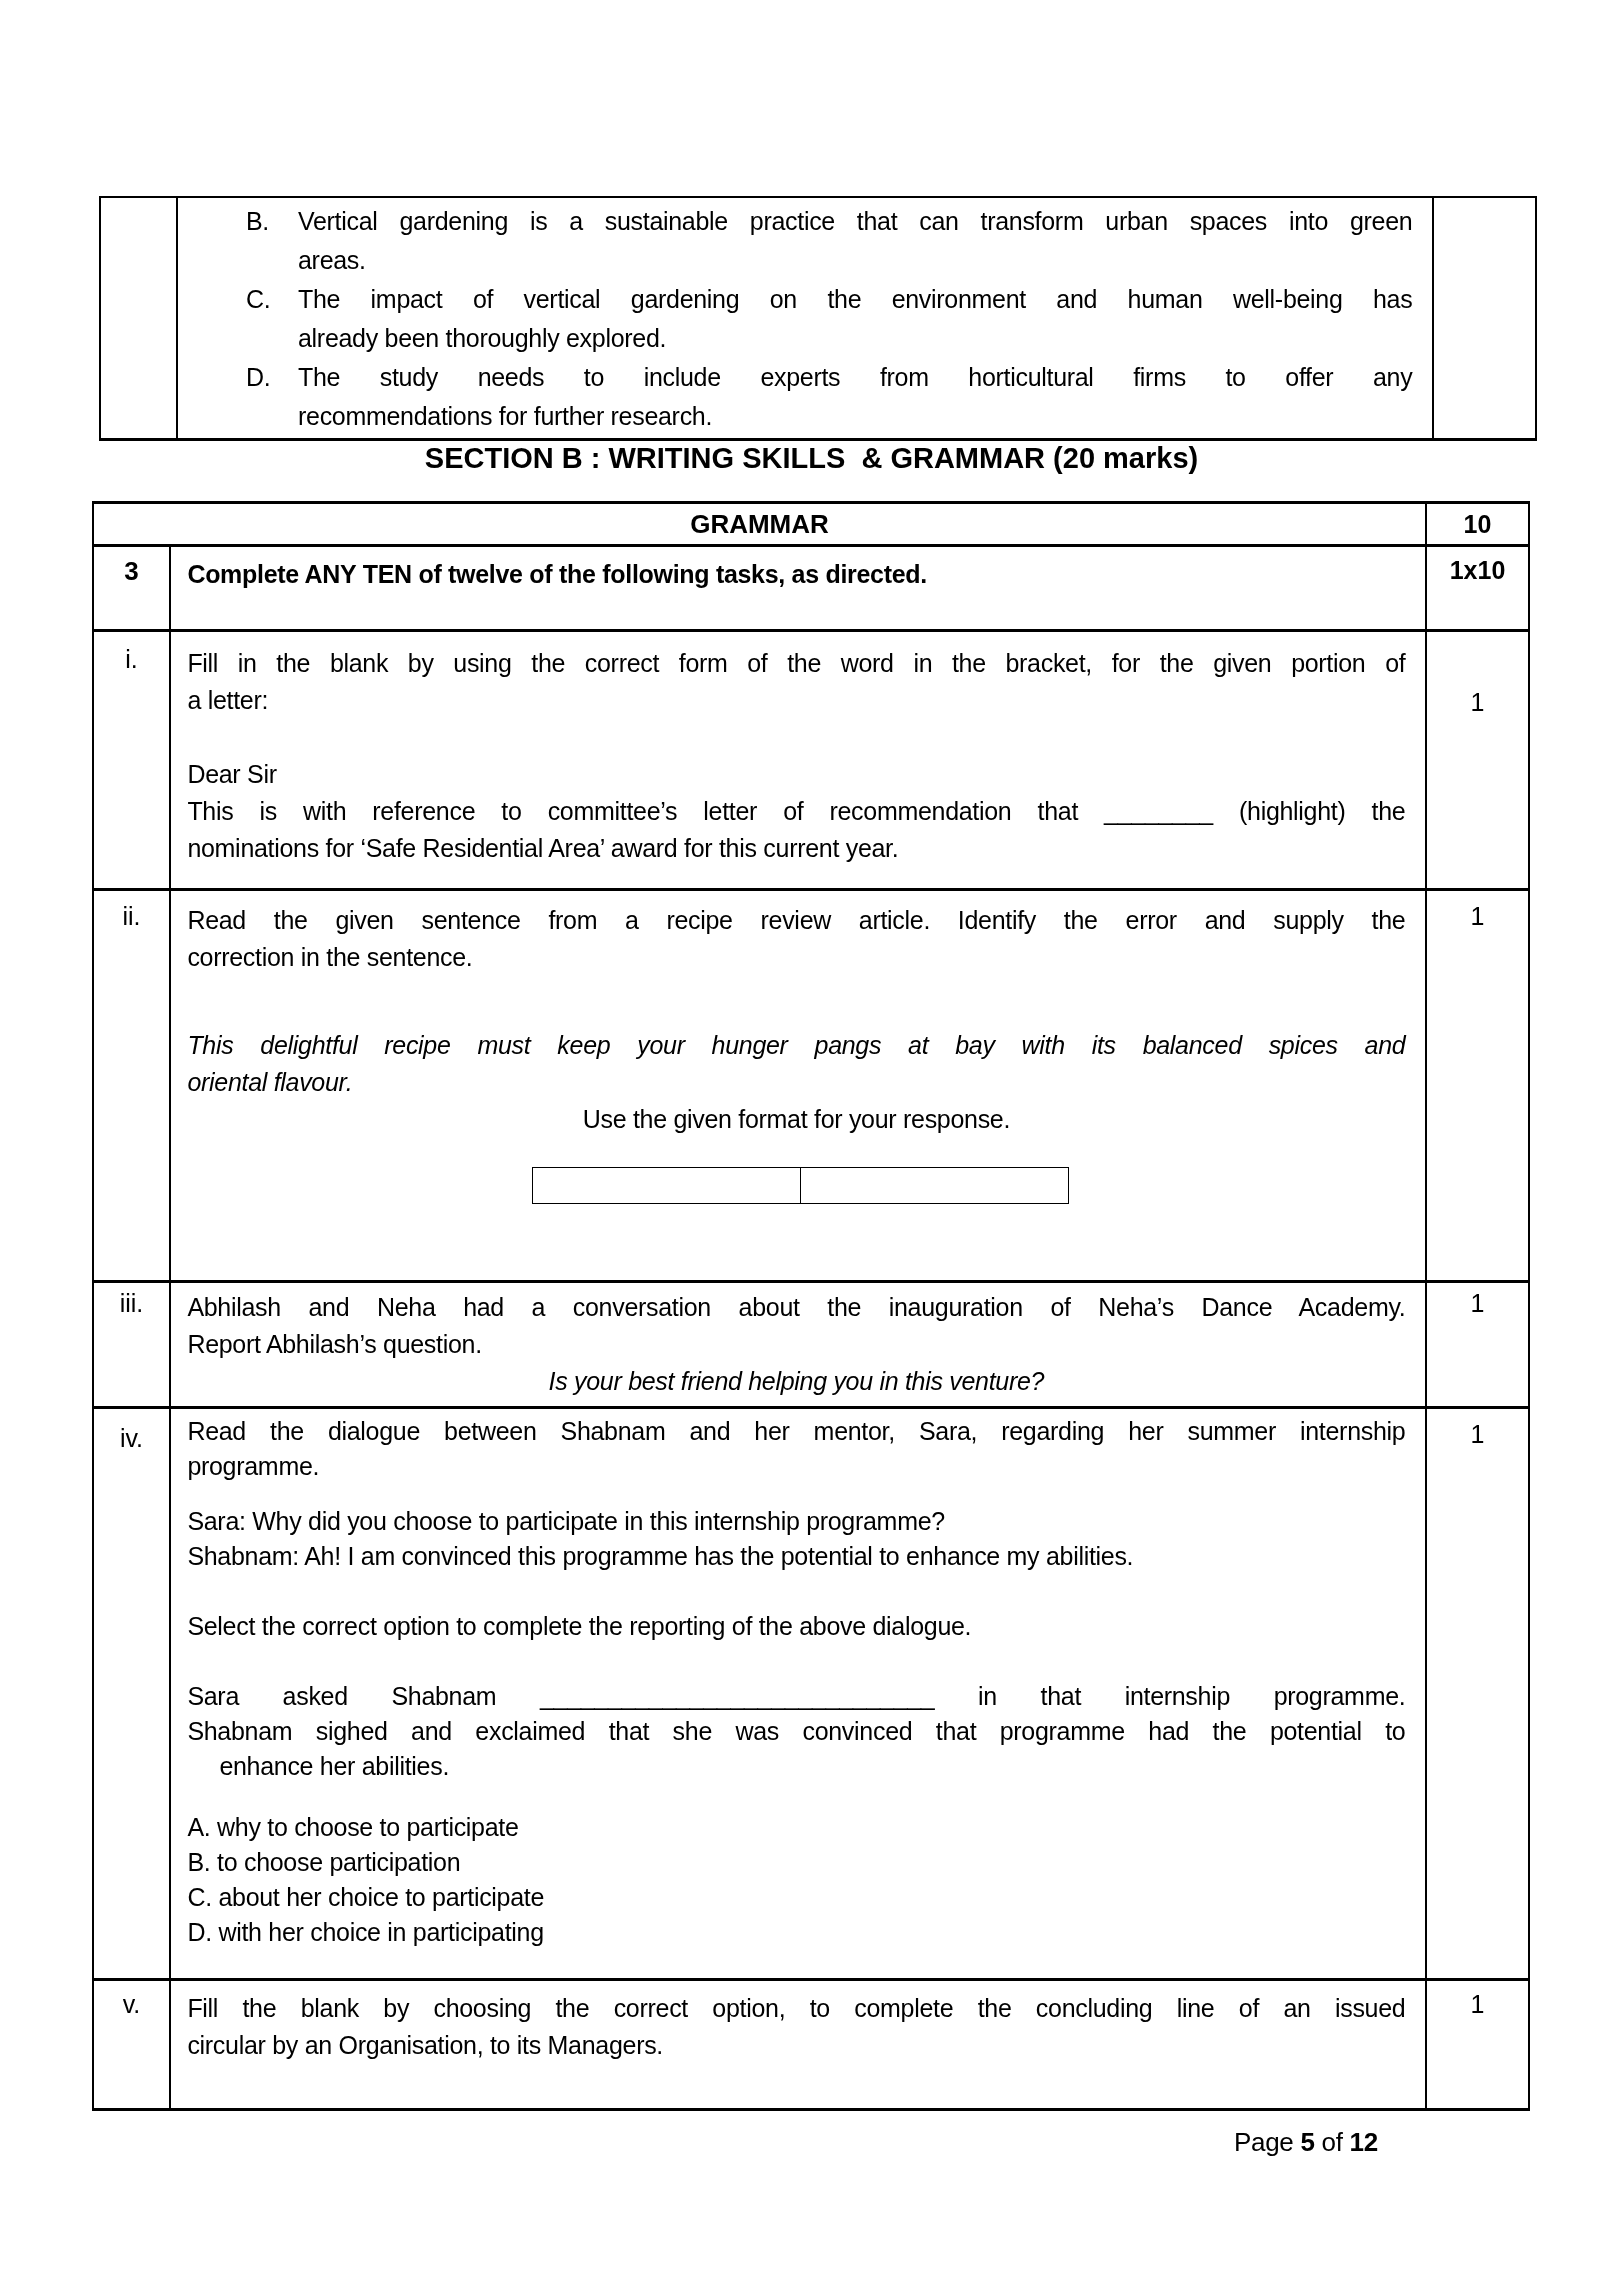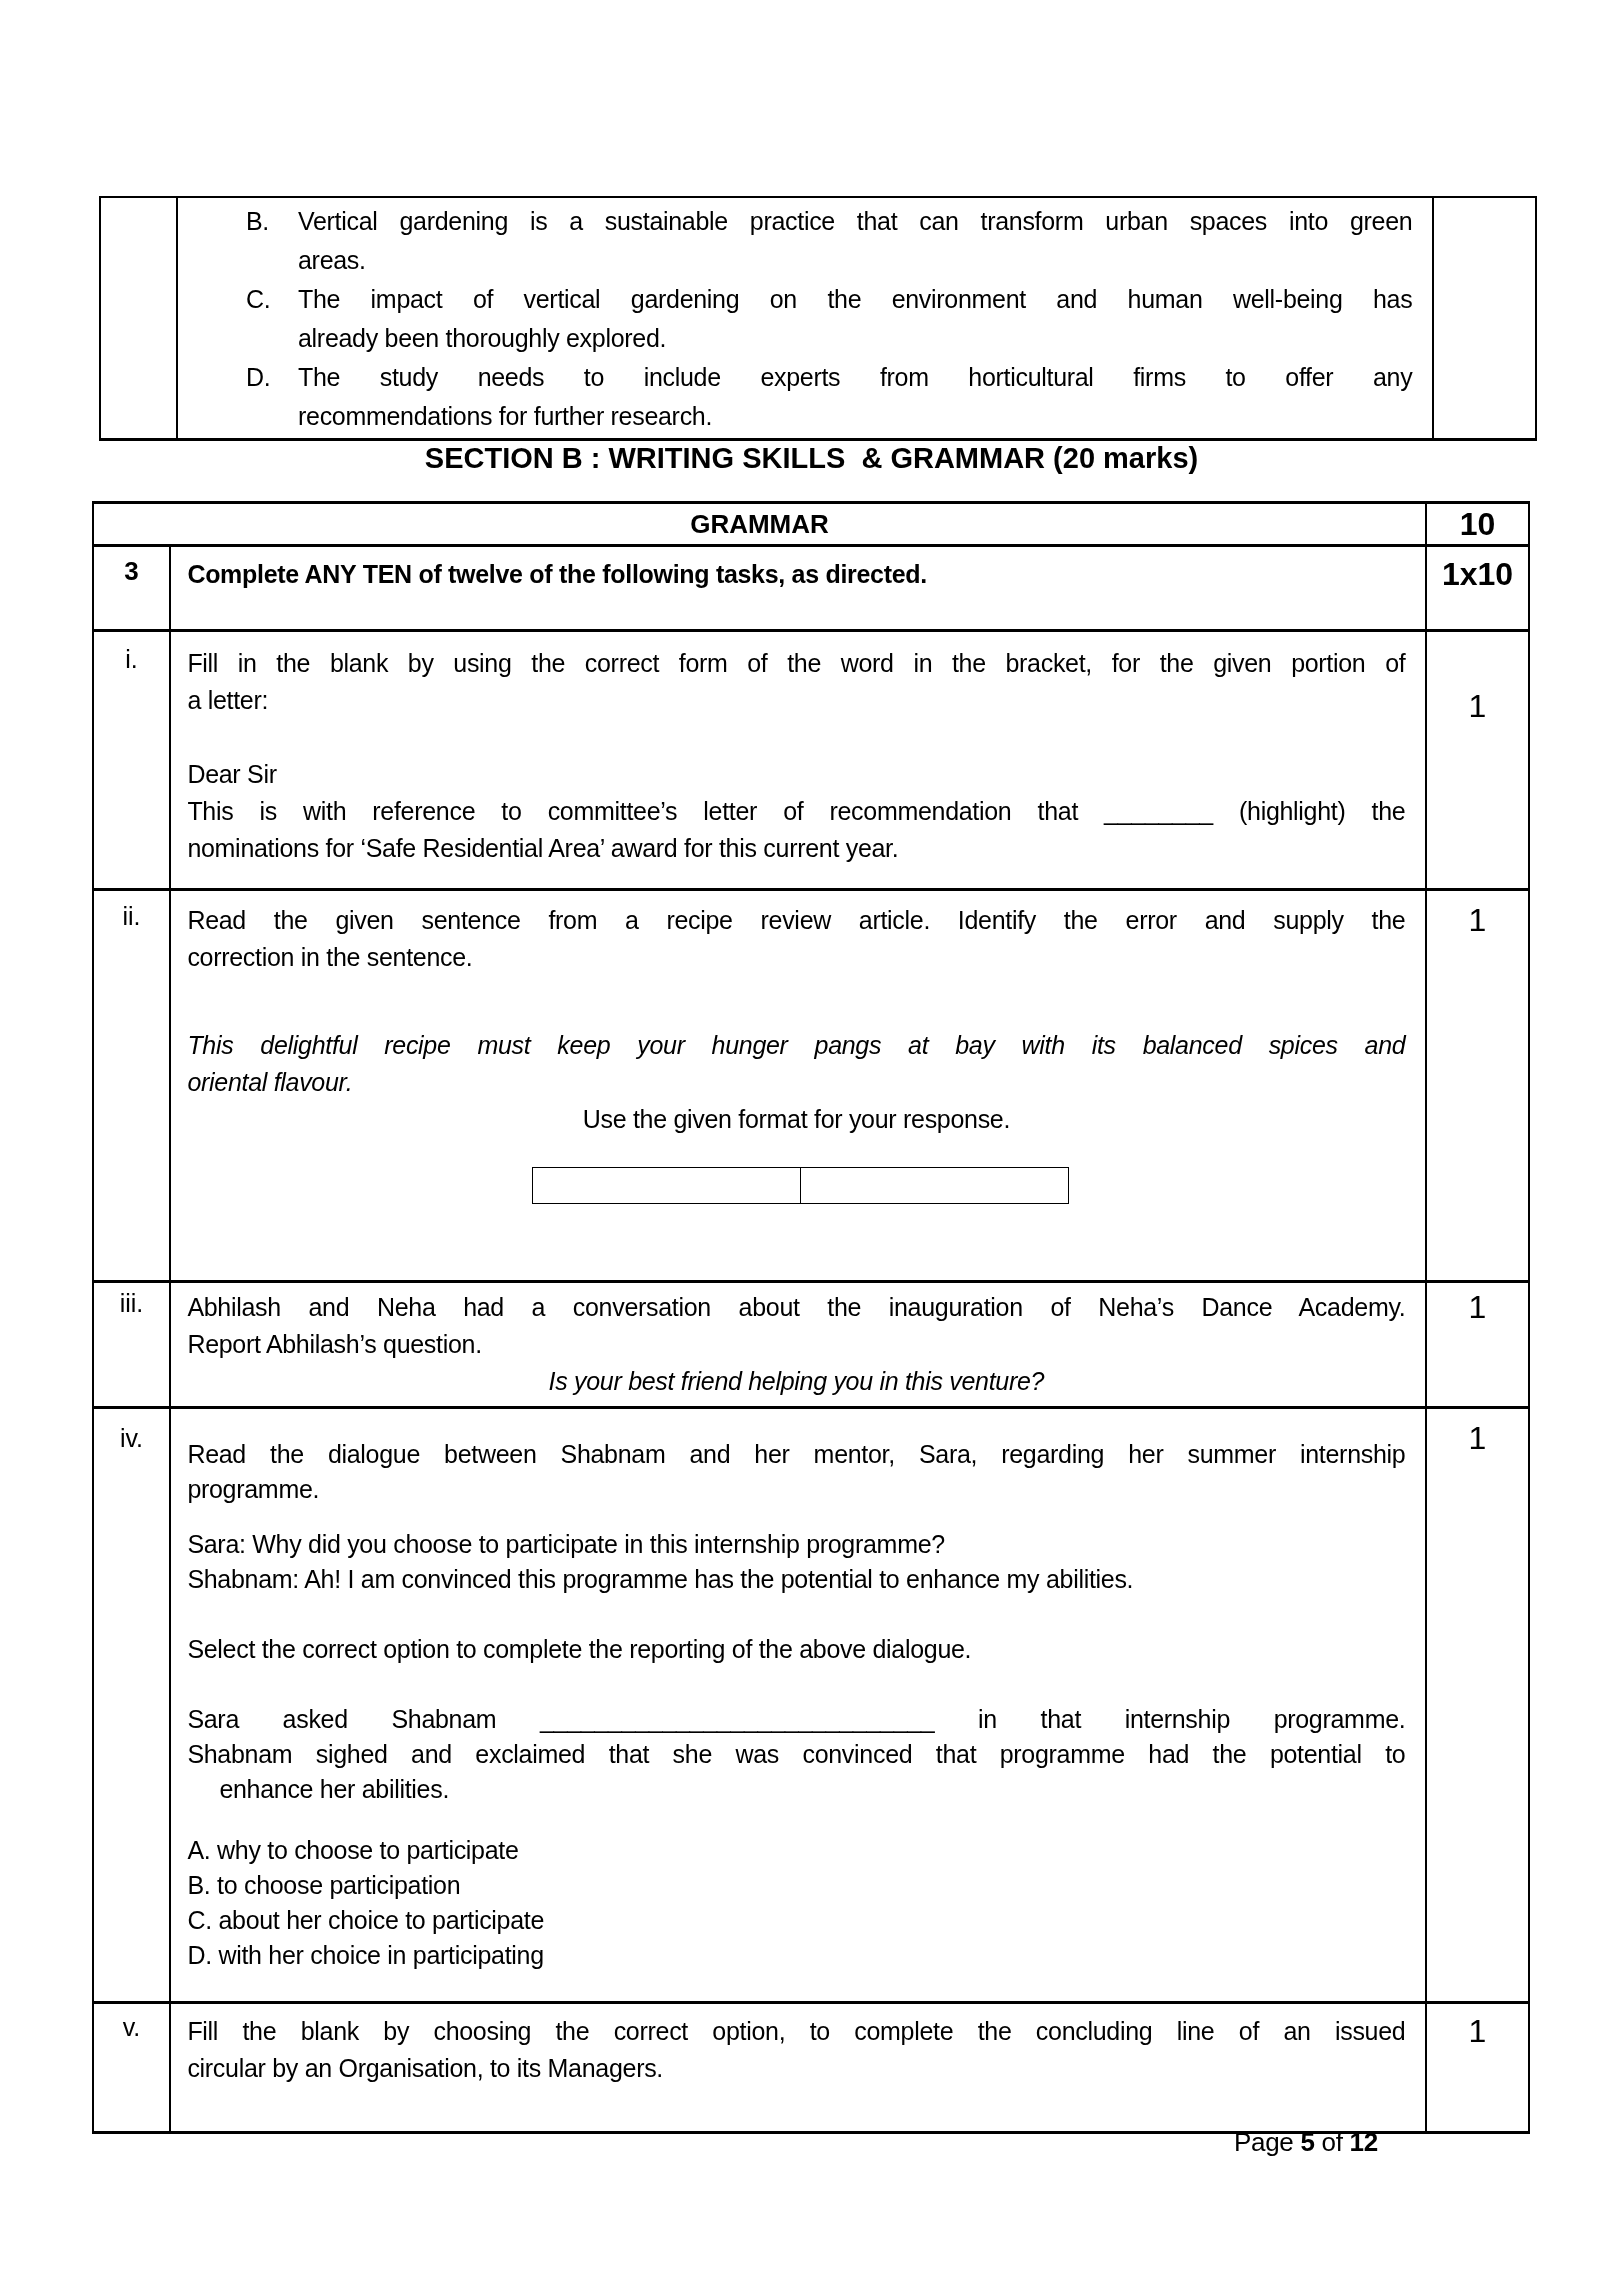--- a/index.html
+++ b/index.html
@@ -14,21 +14,21 @@
   .center{text-align:center;}
   .it{font-style:italic;}
   .b{font-weight:bold;}
   
   table.qt{border-collapse:collapse;table-layout:fixed;width:1437px;}
   table.qt td{border-left:2px solid #000;border-right:2px solid #000;
               border-top:3.3px solid #000;border-bottom:3.3px solid #000;
               vertical-align:top;padding:0;overflow:hidden;}
   table.cont td{border-top:2px solid #000;}
   .numcell{text-align:center;font-size:25px;}
-  .markcell{text-align:center;font-size:32px;}
+  .markcell{text-align:center;font-size:25px;}
   .content{padding-left:16.4px;padding-right:19.6px;}
   
   .li{display:flex;margin-left:68px;}
   .li .marker{width:52px;flex:0 0 52px;}
   .li .itext{flex:1;padding-right:19.6px;}
   .cont .ln{height:39px;line-height:39px;}
   
   .heading{width:1623px;text-align:center;font-weight:bold;font-size:29px;white-space:pre-wrap;}
   
   table.errt{border-collapse:collapse;table-layout:fixed;width:536px;margin-left:345px;margin-top:29px;}
@@ -187,21 +187,21 @@
       <td>
         <div class="markcell" style="padding-top:6.5px;">1</div>
       </td>
     </tr>
 
     <tr>
       <td>
         <div class="numcell" style="padding-top:15px;">iv.</div>
       </td>
       <td>
-        <div class="content" style="height:564px;overflow:hidden;padding-top:28px;">
+        <div class="content" style="height:564px;overflow:hidden;padding-top:5px;">
           <div class="ln just" style="height:35px;line-height:35px;">Read the dialogue between Shabnam and her mentor, Sara, regarding her summer internship</div>
           <div class="ln" style="height:35px;line-height:35px;">programme.</div>
           <div class="sp" style="height:19.6px;"></div>
           <div class="ln" style="height:35px;line-height:35px;">Sara: Why did you choose to participate in this internship programme?</div>
           <div class="ln" style="height:35px;line-height:35px;">Shabnam: Ah! I am convinced this programme has the potential to enhance my abilities.</div>
           <div class="sp" style="height:35px;"></div>
           <div class="ln" style="height:35px;line-height:35px;">Select the correct option to complete the reporting of the above dialogue.</div>
           <div class="sp" style="height:35px;"></div>
           <div class="ln just" style="height:35px;line-height:35px;">Sara asked Shabnam _____________________________ in that internship programme.</div>
           <div class="ln just" style="height:35px;line-height:35px;">Shabnam sighed and exclaimed that she was convinced that programme had the potential to</div>

